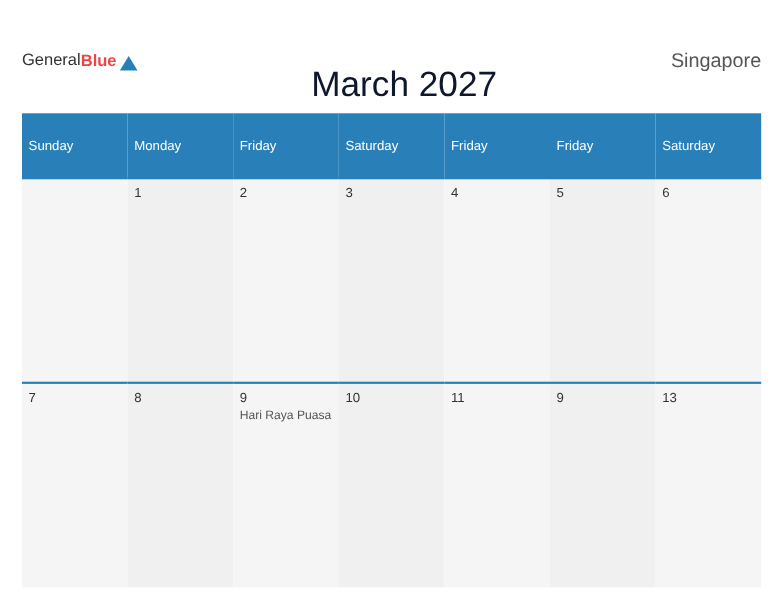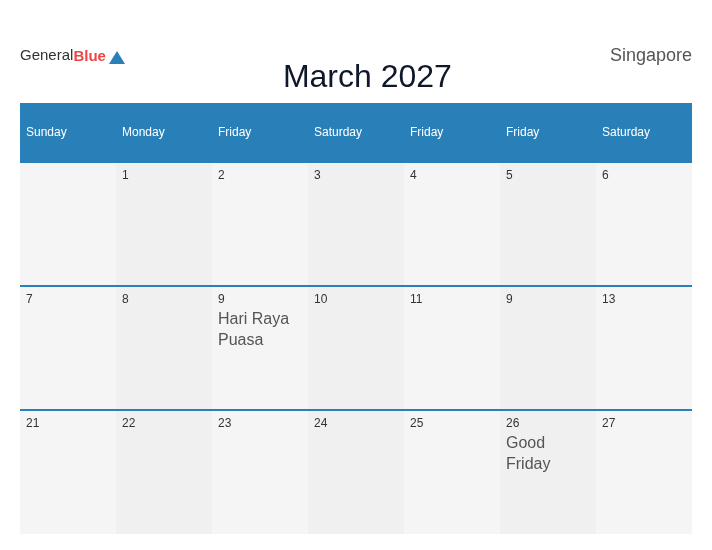--- a/index.html
+++ b/index.html
@@ -105,21 +105,21 @@
     }
 
     .day-number {
       font-size: 12px;
       color: #333;
       display: block;
       margin-bottom: 3px;
     }
 
     .holiday-name {
-      font-size: 16px;
+      font-size: 11px;
       color: #555;
       display: block;
       line-height: 1.3;
     }
   </style>
 </head>
 <body>
 
 <div class="header-row">
   <div class="logo">
@@ -184,38 +184,14 @@
         <td>
           <span class="day-number">11</span>
         </td>
         <td>
           <span class="day-number">9</span>
         </td>
         <td>
           <span class="day-number">13</span>
         </td>
       </tr>
-      <tr>
-        <td>
-          <span class="day-number">21</span>
-        </td>
-        <td>
-          <span class="day-number">22</span>
-        </td>
-        <td>
-          <span class="day-number">23</span>
-        </td>
-        <td>
-          <span class="day-number">24</span>
-        </td>
-        <td>
-          <span class="day-number">25</span>
-        </td>
-        <td>
-          <span class="day-number">26</span>
-          <span class="holiday-name">Good Friday</span>
-        </td>
-        <td>
-          <span class="day-number">27</span>
-        </td>
-      </tr>
     </tbody>
 </table>
 
 </body></html>

